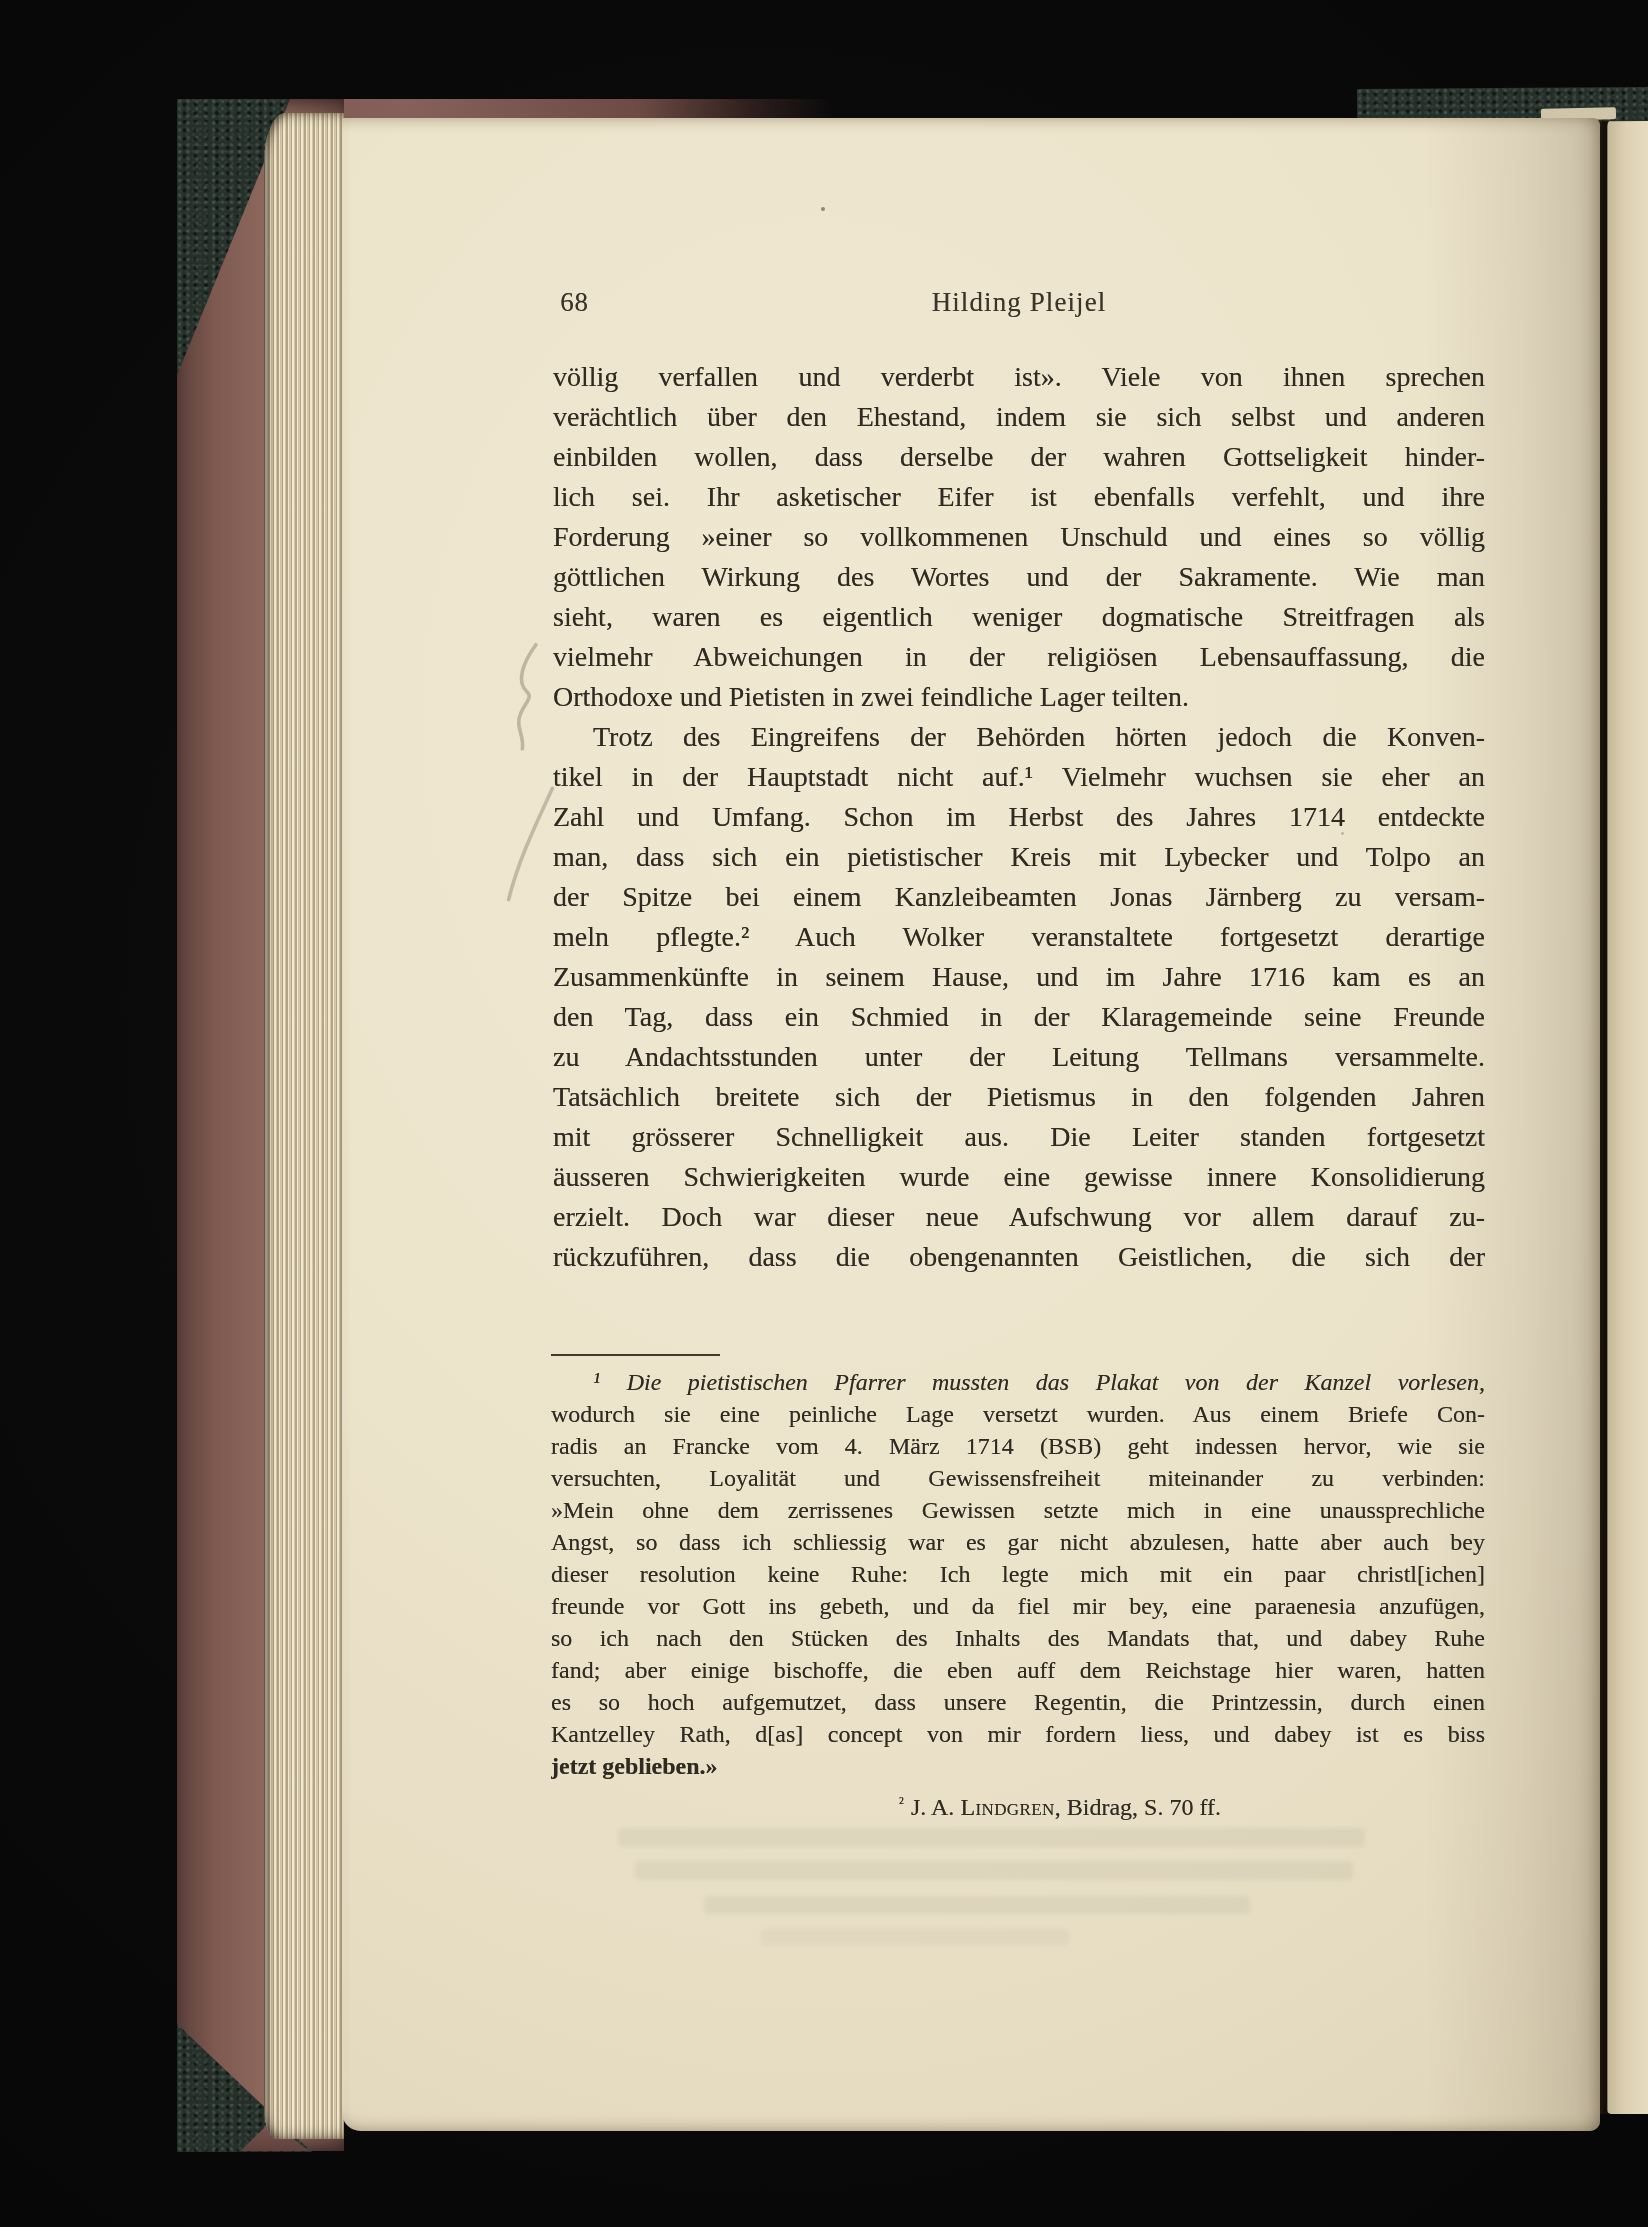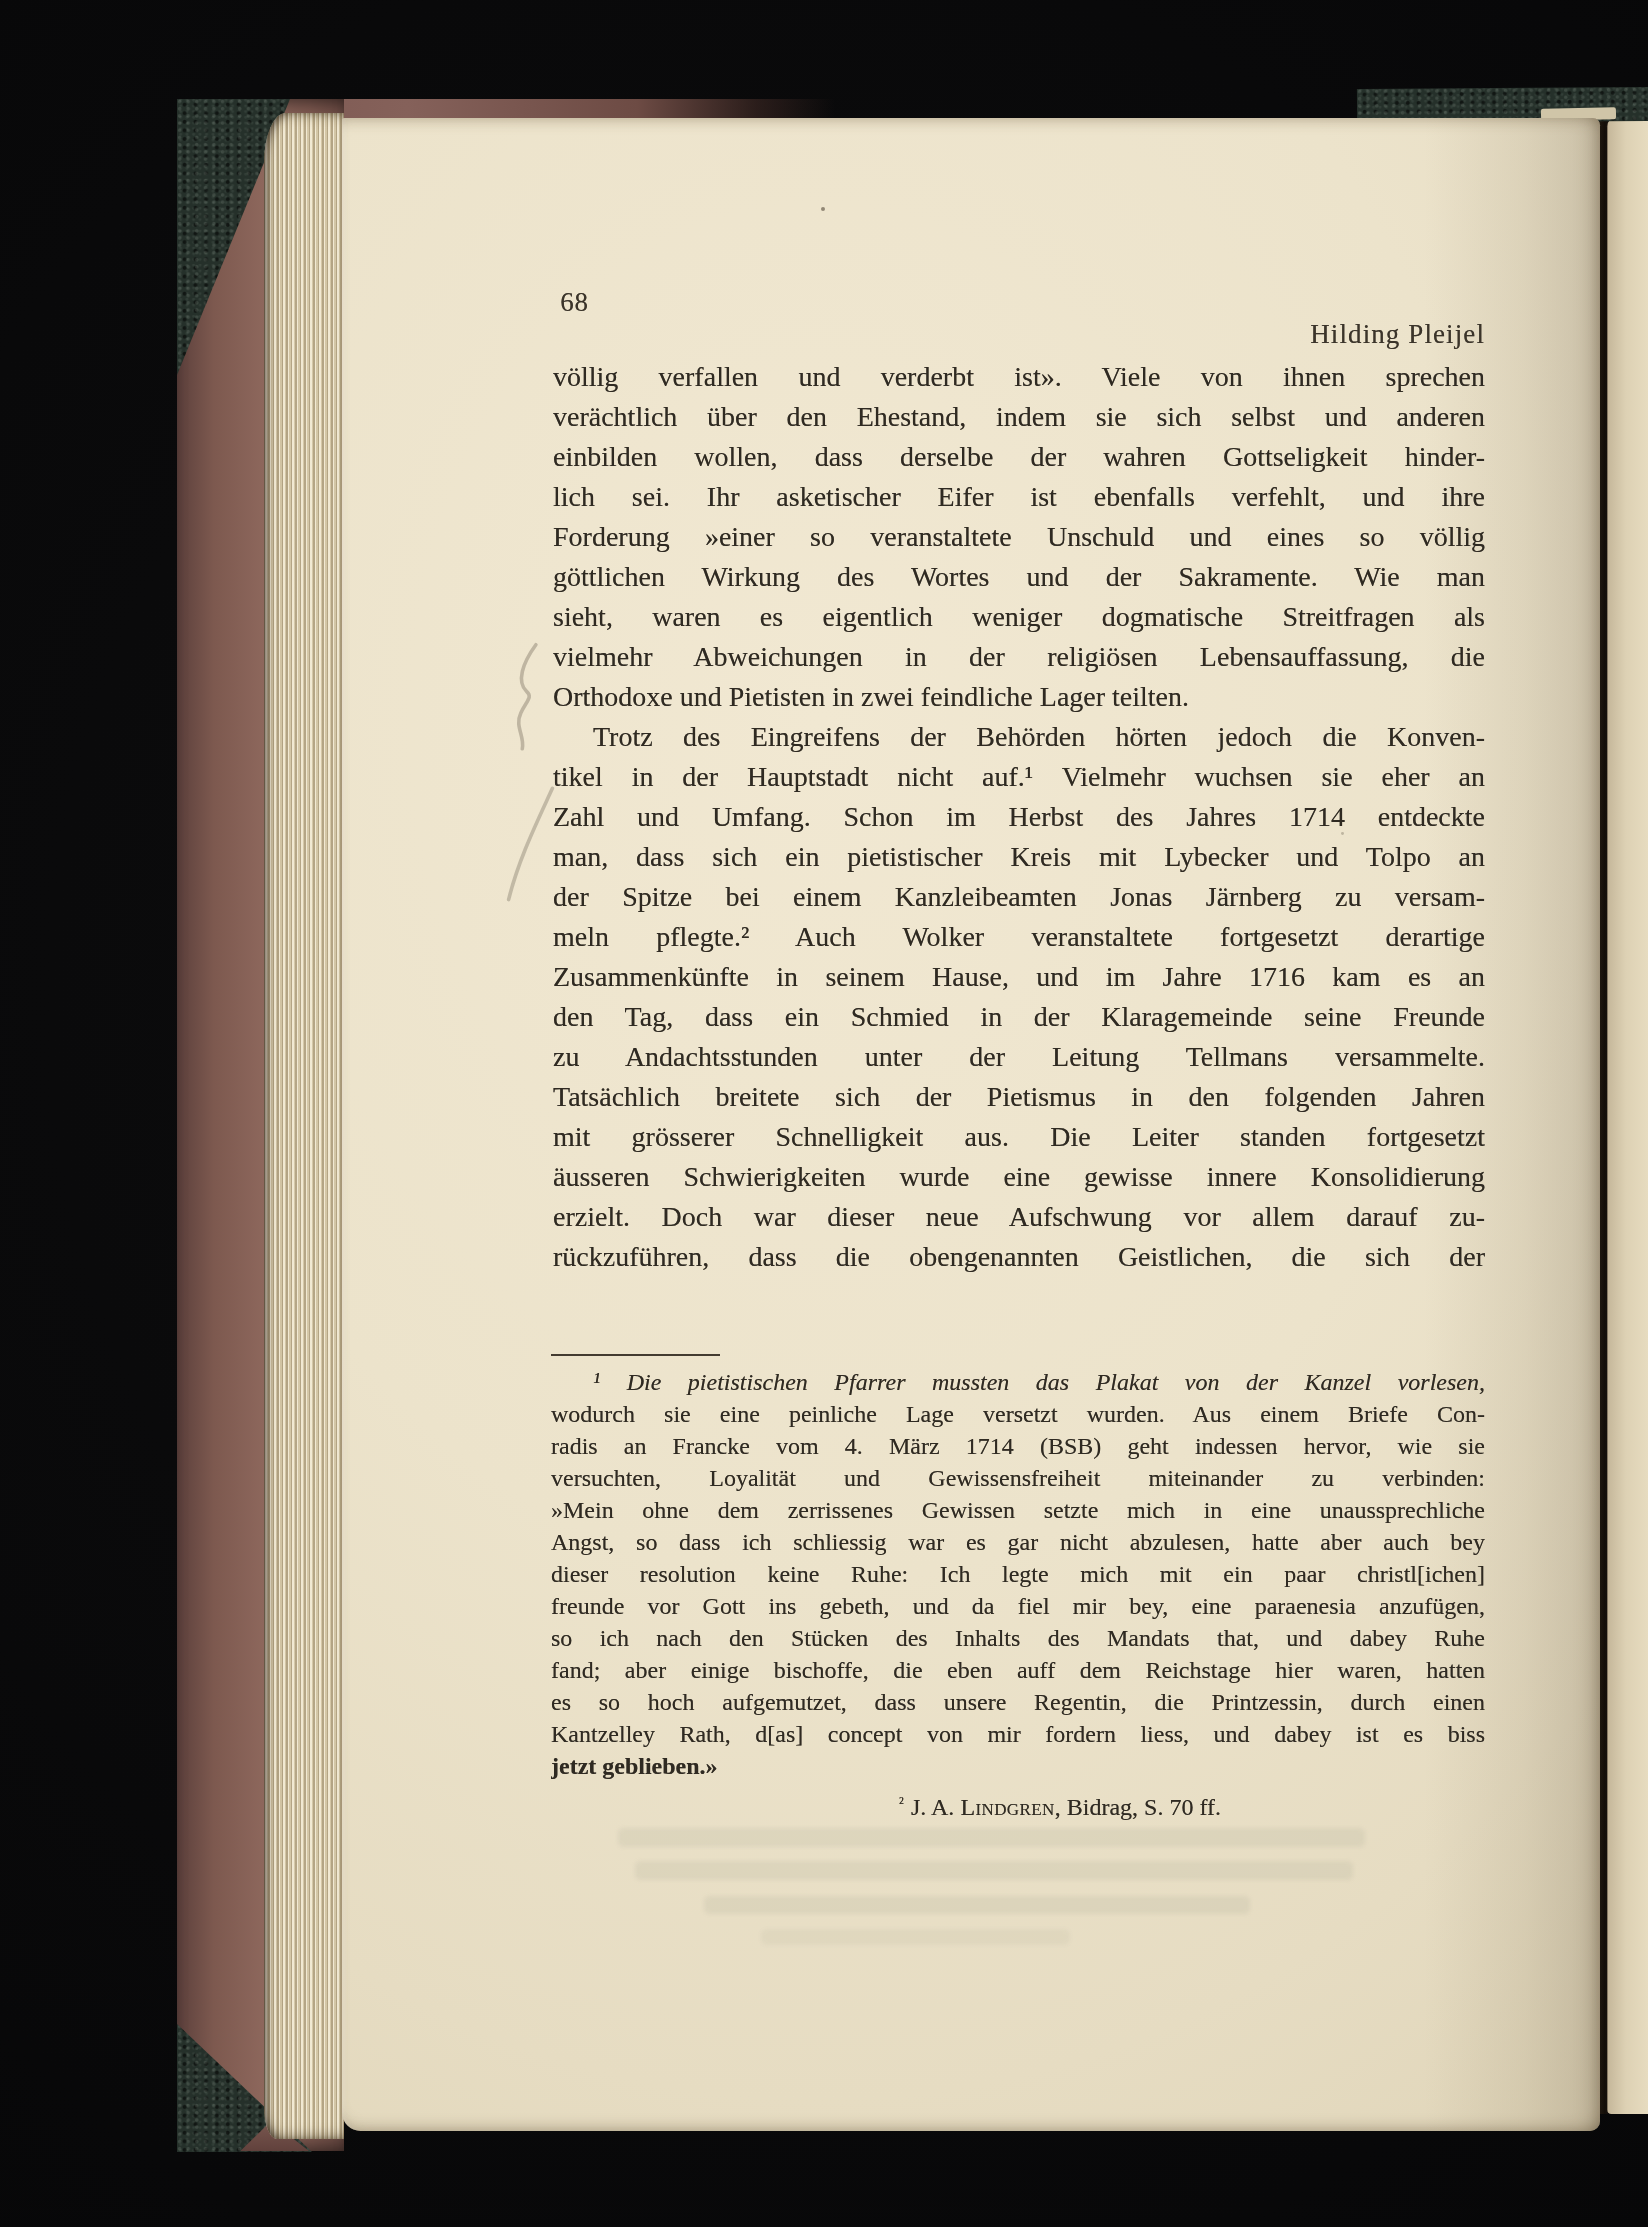--- a/index.html
+++ b/index.html
@@ -61,21 +61,21 @@
                inset 0 -10px 16px -10px rgba(100,85,58,.45),
                inset -13px 0 21.5px -11.5px rgba(85,68,45,.5),
                inset 4.3px 0 5.7px -3.6px rgba(255,252,240,.6);}
   .page::after{content:"";position:absolute;inset:0;border-radius:inherit;
     background:linear-gradient(90deg, rgba(0,0,0,0) 86%, rgba(95,80,52,.10) 94%, rgba(72,58,36,.20) 100%);}
 
   
   .print{color:#2f2a22;text-shadow:0 0 0.5px rgba(47,42,34,.55);}
   .header-row{left:553px;top:287px;width:932px;height:40px;font-size:27px;color:#3b342a;}
   .pageno{position:absolute;left:7.2px;top:0;letter-spacing:0.7px;}
-  .running{position:absolute;left:0;right:0;top:0;text-align:right;letter-spacing:1.1px;margin-top:32px;}
+  .running{position:absolute;left:0;right:0;top:0;text-align:center;letter-spacing:1.1px;}
 
   .body-block{left:553px;top:357px;width:932px;font-size:28px;}
   .bline{height:40px;line-height:40px;overflow:hidden;
     text-align:justify;text-align-last:justify;white-space:normal;}
   .bline.endpara{text-align-last:left;}
   .bline.indent{padding-left:40px;}
 
   .fn-rule{left:551px;top:1354px;width:169px;height:2.2px;background:#433b30;}
 
   .fn-block{left:551px;top:1366px;width:934px;font-size:24px;}
@@ -127,21 +127,21 @@
   <div class="abs header-row print">
     <span class="pageno">68</span>
     <span class="running">Hilding Pleijel</span>
   </div>
 
   <div class="abs body-block print">
     <div class="bline">völlig verfallen und verderbt ist». Viele von ihnen sprechen</div>
     <div class="bline">verächtlich über den Ehestand, indem sie sich selbst und anderen</div>
     <div class="bline">einbilden wollen, dass derselbe der wahren Gottseligkeit hinder-</div>
     <div class="bline">lich sei. Ihr asketischer Eifer ist ebenfalls verfehlt, und ihre</div>
-    <div class="bline">Forderung »einer so veranstaltete Unschuld und eines so völlig</div>
+    <div class="bline">Forderung »einer so vollkommenen Unschuld und eines so völlig</div>
     <div class="bline">göttlichen Wirkung des Wortes und der Sakramente. Wie man</div>
     <div class="bline">sieht, waren es eigentlich weniger dogmatische Streitfragen als</div>
     <div class="bline">vielmehr Abweichungen in der religiösen Lebensauffassung, die</div>
     <div class="bline endpara">Orthodoxe und Pietisten in zwei feindliche Lager teilten.</div>
     <div class="bline indent">Trotz des Eingreifens der Behörden hörten jedoch die Konven-</div>
     <div class="bline">tikel in der Hauptstadt nicht auf.¹ Vielmehr wuchsen sie eher an</div>
     <div class="bline">Zahl und Umfang. Schon im Herbst des Jahres 1714 entdeckte</div>
     <div class="bline">man, dass sich ein pietistischer Kreis mit Lybecker und Tolpo an</div>
     <div class="bline">der Spitze bei einem Kanzleibeamten Jonas Järnberg zu versam-</div>
     <div class="bline">meln pflegte.² Auch Wolker veranstaltete fortgesetzt derartige</div>

